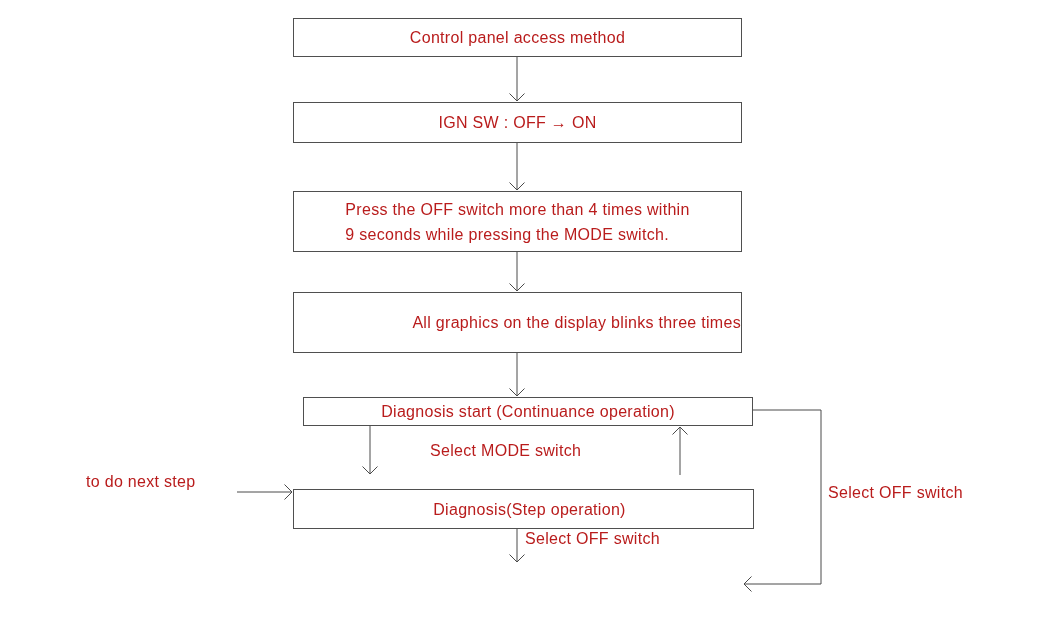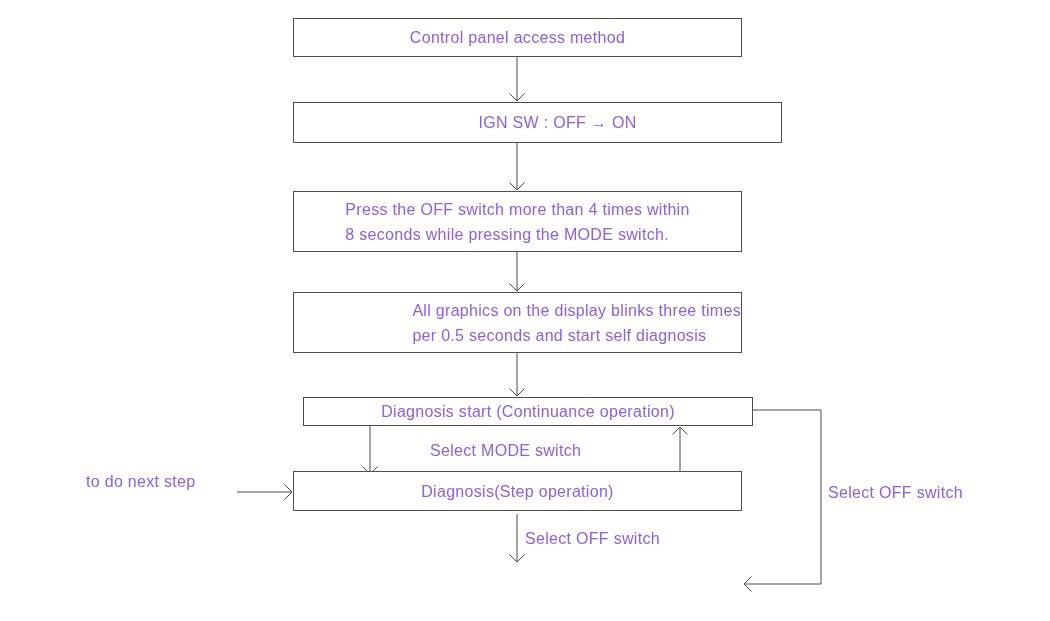--- a/index.html
+++ b/index.html
@@ -8,21 +8,21 @@
     background: #ffffff;
   }
   .canvas {
     position: relative;
     width: 1050px;
     height: 621px;
     background: #ffffff;
     font-family: "Liberation Sans", sans-serif;
     font-size: 16px;
     letter-spacing: 0.3px;
-    color: #8b5cf6;
+    color: #b91c1c;
     overflow: hidden;
   }
   .connectors {
     position: absolute;
     left: 0;
     top: 0;
     width: 1050px;
     height: 621px;
   }
   .box {
@@ -31,25 +31,25 @@
     width: 447px;
     border: 1px solid #4f4f4f;
     background: #ffffff;
     display: flex;
     align-items: center;
     justify-content: center;
     text-align: center;
     line-height: 25px;
   }
   .b1 { top: 18px;  height: 37px; }
-  .b2 { top: 102px; height: 39px; padding-left: 40px; }
+  .b2 { top: 102px; height: 39px; }
   .b3 { top: 191px; height: 59px; justify-content: center; }
   .b4 { top: 292px; height: 59px; justify-content: flex-end; }
   .b5 { top: 397px; height: 27px; left: 303px; width: 448px; }
-  .b6 { top: 471px; height: 38px; }
+  .b6 { top: 489px; height: 38px; padding-left: 12px; }
   .b7 { top: 563px; height: 39px; width: 449px; }
   .wrap-left {
     text-align: left;
     line-height: 25px;
   }
   .lbl {
     position: absolute;
     white-space: nowrap;
     line-height: 20px;
   }
@@ -106,28 +106,27 @@
     <span>Control panel access method</span>
   </div>
 
   <div class="box b2">
     <span>IGN SW : OFF → ON</span>
   </div>
 
   <div class="box b3">
     <div class="wrap-left">
       <div>Press the OFF switch more than 4 times within</div>
-      <div>8 seconds while pressing the MODE switch.</div>
+      <div>9 seconds while pressing the MODE switch.</div>
     </div>
   </div>
 
   <div class="box b4">
     <div class="wrap-left">
       <div>All graphics on the display blinks three times</div>
-      <div>per 0.5 seconds and start self diagnosis</div>
     </div>
   </div>
 
   <div class="box b5">
     <span>Diagnosis start (Continuance operation)</span>
   </div>
 
   <div class="box b6">
     <span>Diagnosis(Step operation)</span>
   </div>

